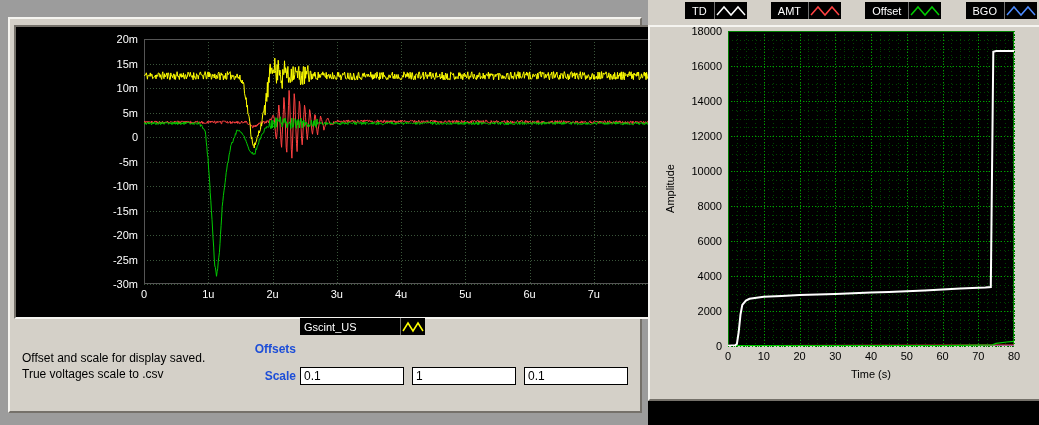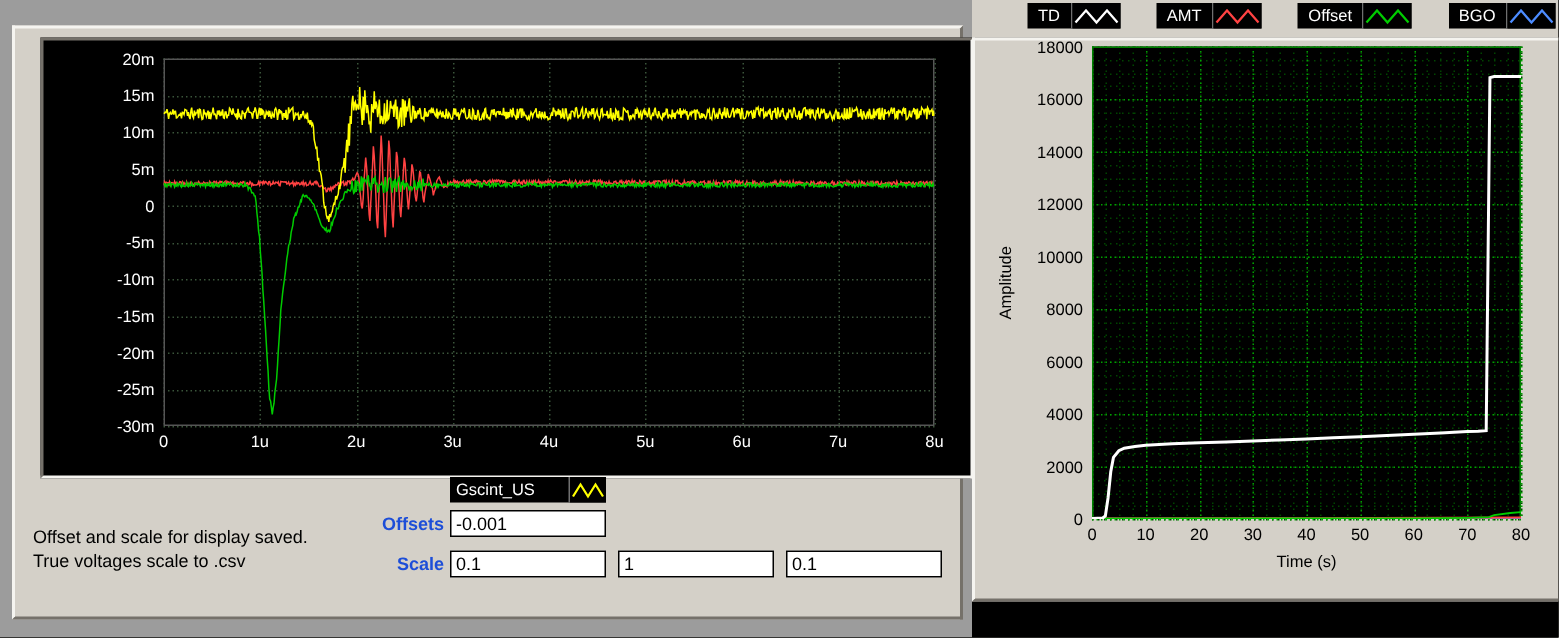--- a/index.html
+++ b/index.html
@@ -8,24 +8,24 @@
   .bg-left{position:absolute;left:0;top:0;width:648px;height:425px;background:#9c9c9c;}
   .bg-right-top{position:absolute;left:648px;top:0;width:391px;height:25px;background:#d4d0c8;}
   .panel{position:absolute;background:#d4d0c8;
          border-top:2px solid #f5f4f0;border-left:2px solid #f5f4f0;
          border-bottom:2px solid #75716a;border-right:2px solid #75716a;}
   #scope-panel{left:8px;top:17px;width:630px;height:392px;}
   #monitor-panel{left:648px;top:25px;width:389px;height:372px;}
   .bezel{position:absolute;background:#000;
          border-top:2px solid #75716a;border-left:2px solid #75716a;
          border-bottom:2px solid #f5f4f0;border-right:2px solid #f5f4f0;}
-  #scope-bezel{left:17px;top:6px;width:618px;height:290px;}
+  #scope-bezel{left:4px;top:6px;width:618px;height:290px;padding-left:48px;}
   svg{display:block;}
   .lg-row{position:absolute;left:290px;top:299px;display:flex;gap:8px;}
-  .lg-item{display:flex;align-items:stretch;width:104px;height:17px;background:#000;}
+  .lg-item{display:flex;align-items:stretch;width:125px;height:17px;background:#000;}
   .lg-label{flex:1;color:#fff;font-size:11px;display:flex;align-items:center;
             padding-left:4px;border-right:1px solid #707070;white-space:nowrap;overflow:hidden;}
   .lg-icon{width:24px;display:flex;align-items:center;justify-content:center;background:#000;}
   .rlg{position:absolute;left:685px;top:2px;width:352px;display:flex;justify-content:space-between;}
   .rlg .lg-item{width:auto;}
   .rlg .lg-label{padding:0 7px;justify-content:center;border-right:1px solid #707070;}
   .rlg .lg-icon{width:32px;}
   .ctl-label{position:absolute;left:200px;width:86px;text-align:right;
              font-size:12px;font-weight:bold;color:#1d4ed8;}
   .ctl-row{position:absolute;left:290px;display:flex;gap:8px;}
@@ -107,21 +107,20 @@
           <span class="lg-icon">
             <svg width="24" height="16">
               <polyline points="2,12 7,4 12,12 17,4 22,12" fill="none" stroke="#ffff00" stroke-width="1.5"></polyline>
             </svg>
           </span>
         </div>
       </div>
 
     <div class="ctl-label" style="top:323px">Offsets</div>
     <div class="ctl-row" style="top:321px">
-      <input value="-0.001" style="">
     </div>
 
     <div class="ctl-label" style="top:350px">Scale</div>
     <div class="ctl-row" style="top:348px">
       <input value="0.1" style="">
       <input value="1" style="">
       <input value="0.1" style="">
     </div>
 
     <div id="note">

